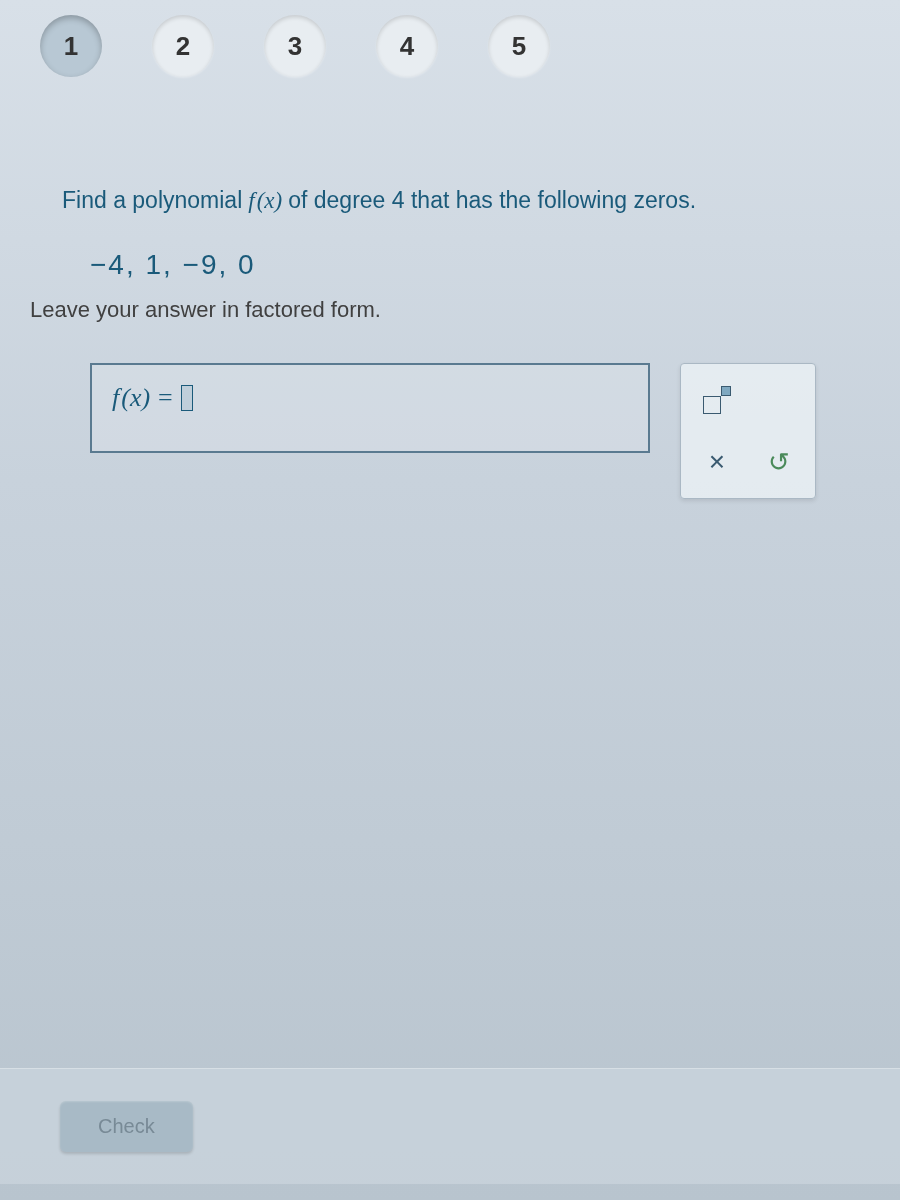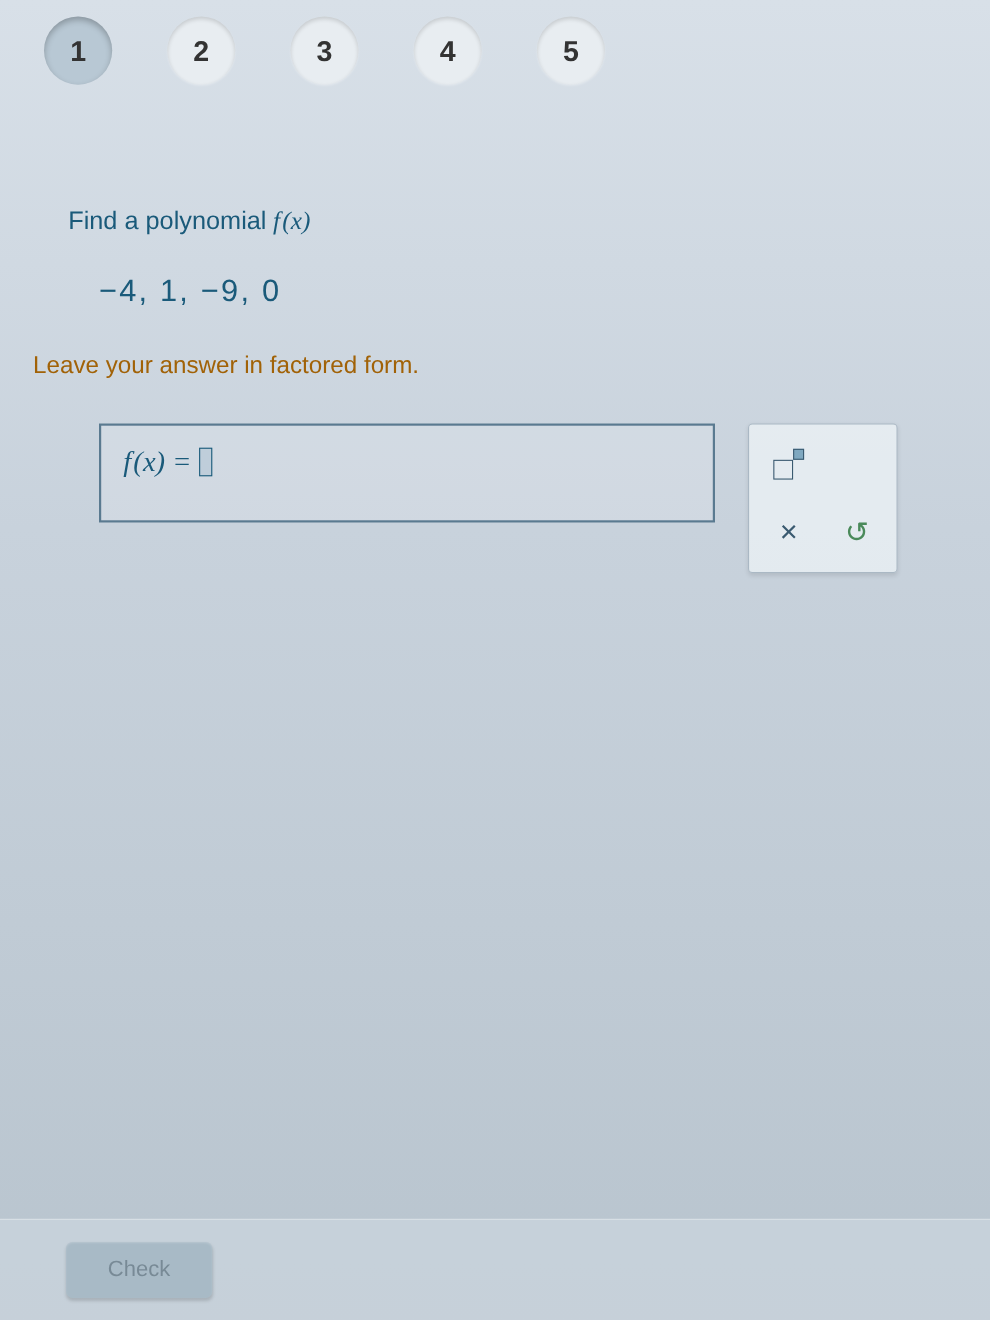--- a/index.html
+++ b/index.html
@@ -52,26 +52,26 @@
       margin-left: 32px;
     }
     .question-line .italic {
       font-style: italic;
       font-family: 'Times New Roman', serif;
     }
     .zeros {
       font-size: 28px;
       color: #1a5a7a;
       margin-left: 60px;
-      margin-bottom: 38px;
+      margin-bottom: 16px;
       letter-spacing: 2px;
     }
     .instruction {
       font-size: 22px;
-      color: #a16207;
+      color: #404040;
       margin-bottom: 40px;
     }
     .answer-row {
       display: flex;
       align-items: flex-start;
       gap: 30px;
     }
     .answer-box {
       border: 2px solid #5a7a90;
       background: rgba(255,255,255,0.15);
@@ -138,25 +138,25 @@
       position: absolute;
       width: 10px;
       height: 10px;
       border: 1.5px solid #3a5a70;
       background: #7fa8c0;
       top: 0;
       right: 0;
     }
     .footer {
       position: absolute;
-      bottom: 0;
+      bottom: 16px;
       left: 0;
       right: 0;
       background: rgba(200,210,218,0.9);
-      padding: 20px 60px;
+      padding: 32px 60px;
       border-top: 1px solid rgba(255,255,255,0.3);
     }
     .check-btn {
       background: #a8bac6;
       color: #788a96;
       border: none;
       padding: 14px 38px;
       font-size: 20px;
       border-radius: 6px;
       cursor: not-allowed;
@@ -172,20 +172,21 @@
   <div class="tab">3</div>
   <div class="tab">4</div>
   <div class="tab">5</div>
 </div>
 
 <div class="content">
   <div class="question-line">
     <span>Find a polynomial</span>
     <span class="italic">f</span>
     <span class="italic" style="margin-left:-4px">(x)</span>
+    <span>of degree 4 that has the following zeros.</span>
   </div>
 
   <div class="zeros">−4, 1, −9, 0</div>
 
   <div class="instruction">Leave your answer in factored form.</div>
 
   <div class="answer-row">
     <div class="answer-box">
       <div class="answer-content">
         <span class="fn">f</span>

